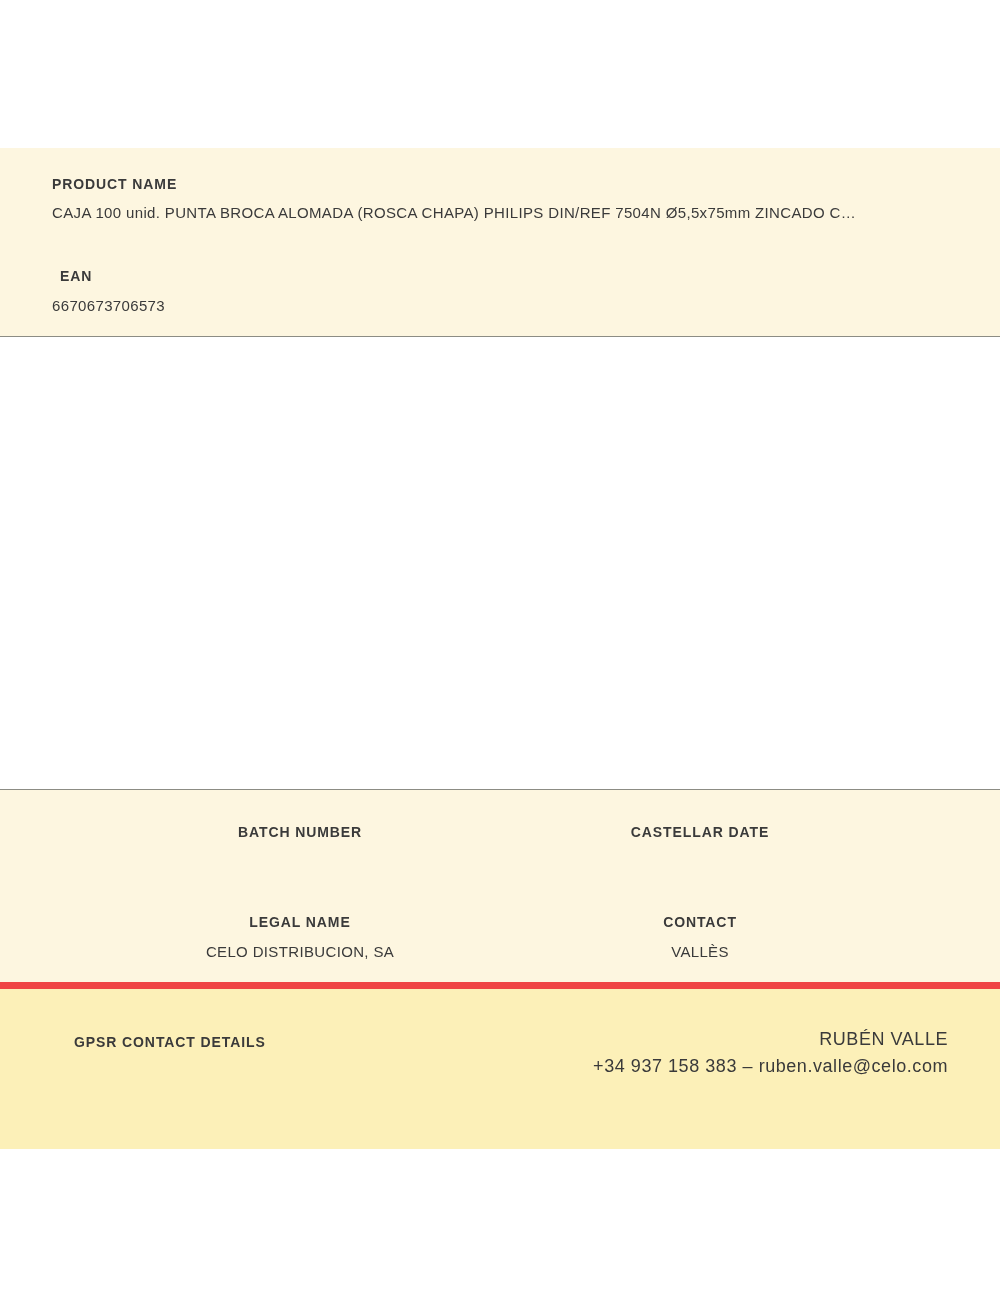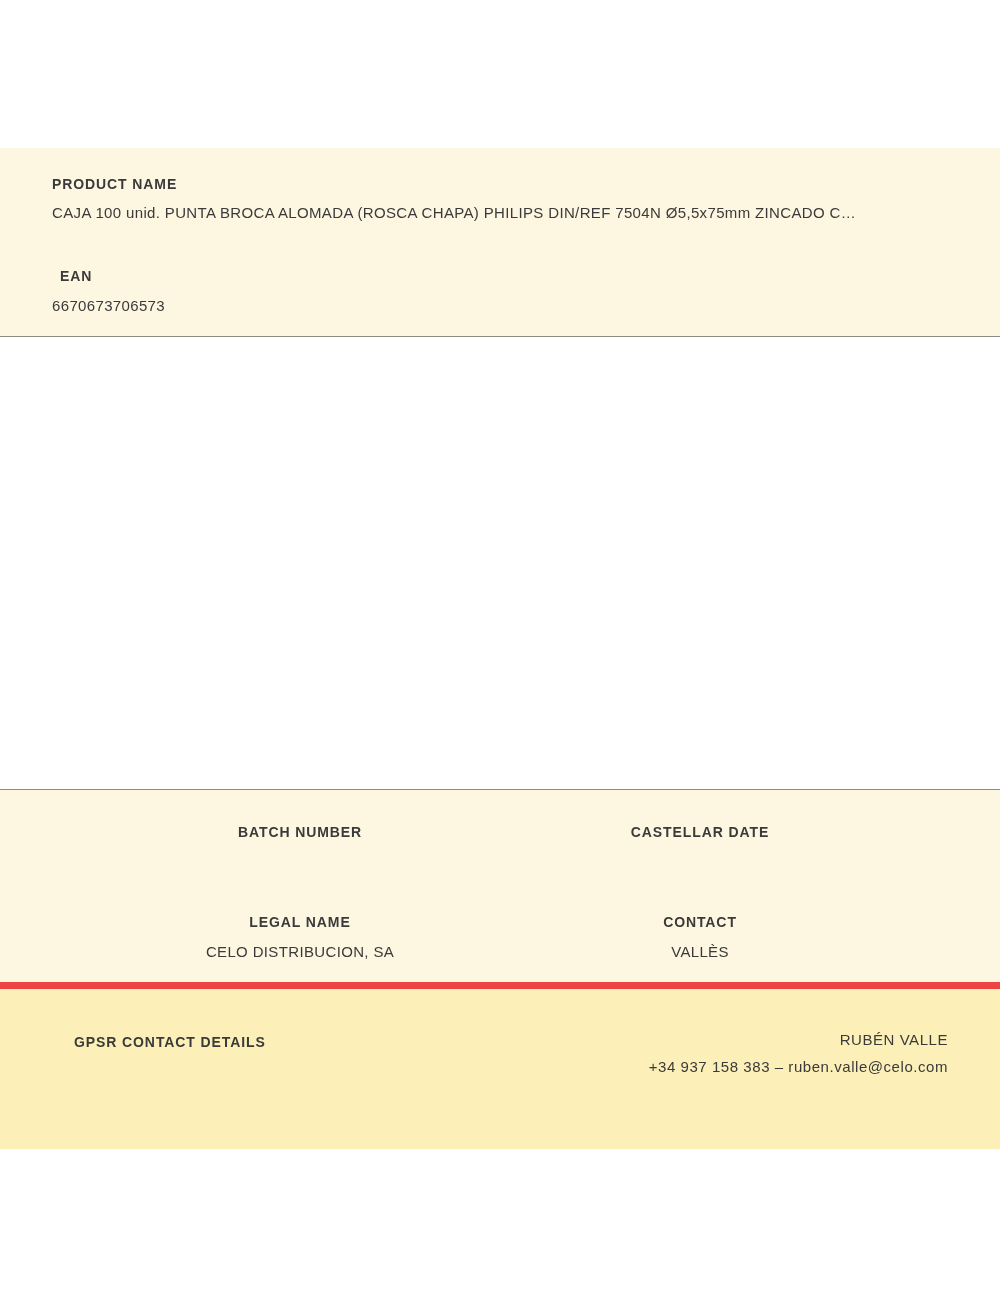--- a/index.html
+++ b/index.html
@@ -132,21 +132,21 @@
     margin-left: 22px;
   }
 
   .gpsr-lines {
     position: absolute;
     right: 52px;
     top: 37px;
     text-align: right;
   }
   .gpsr-lines div {
-    font-size: 15px;
+    font-size: 18px;
     letter-spacing: 0.55px;
     line-height: 27px;
     color: #3a3a3a;
   }
 </style>
 </head>
 <body>
 
 <div class="page">
 

